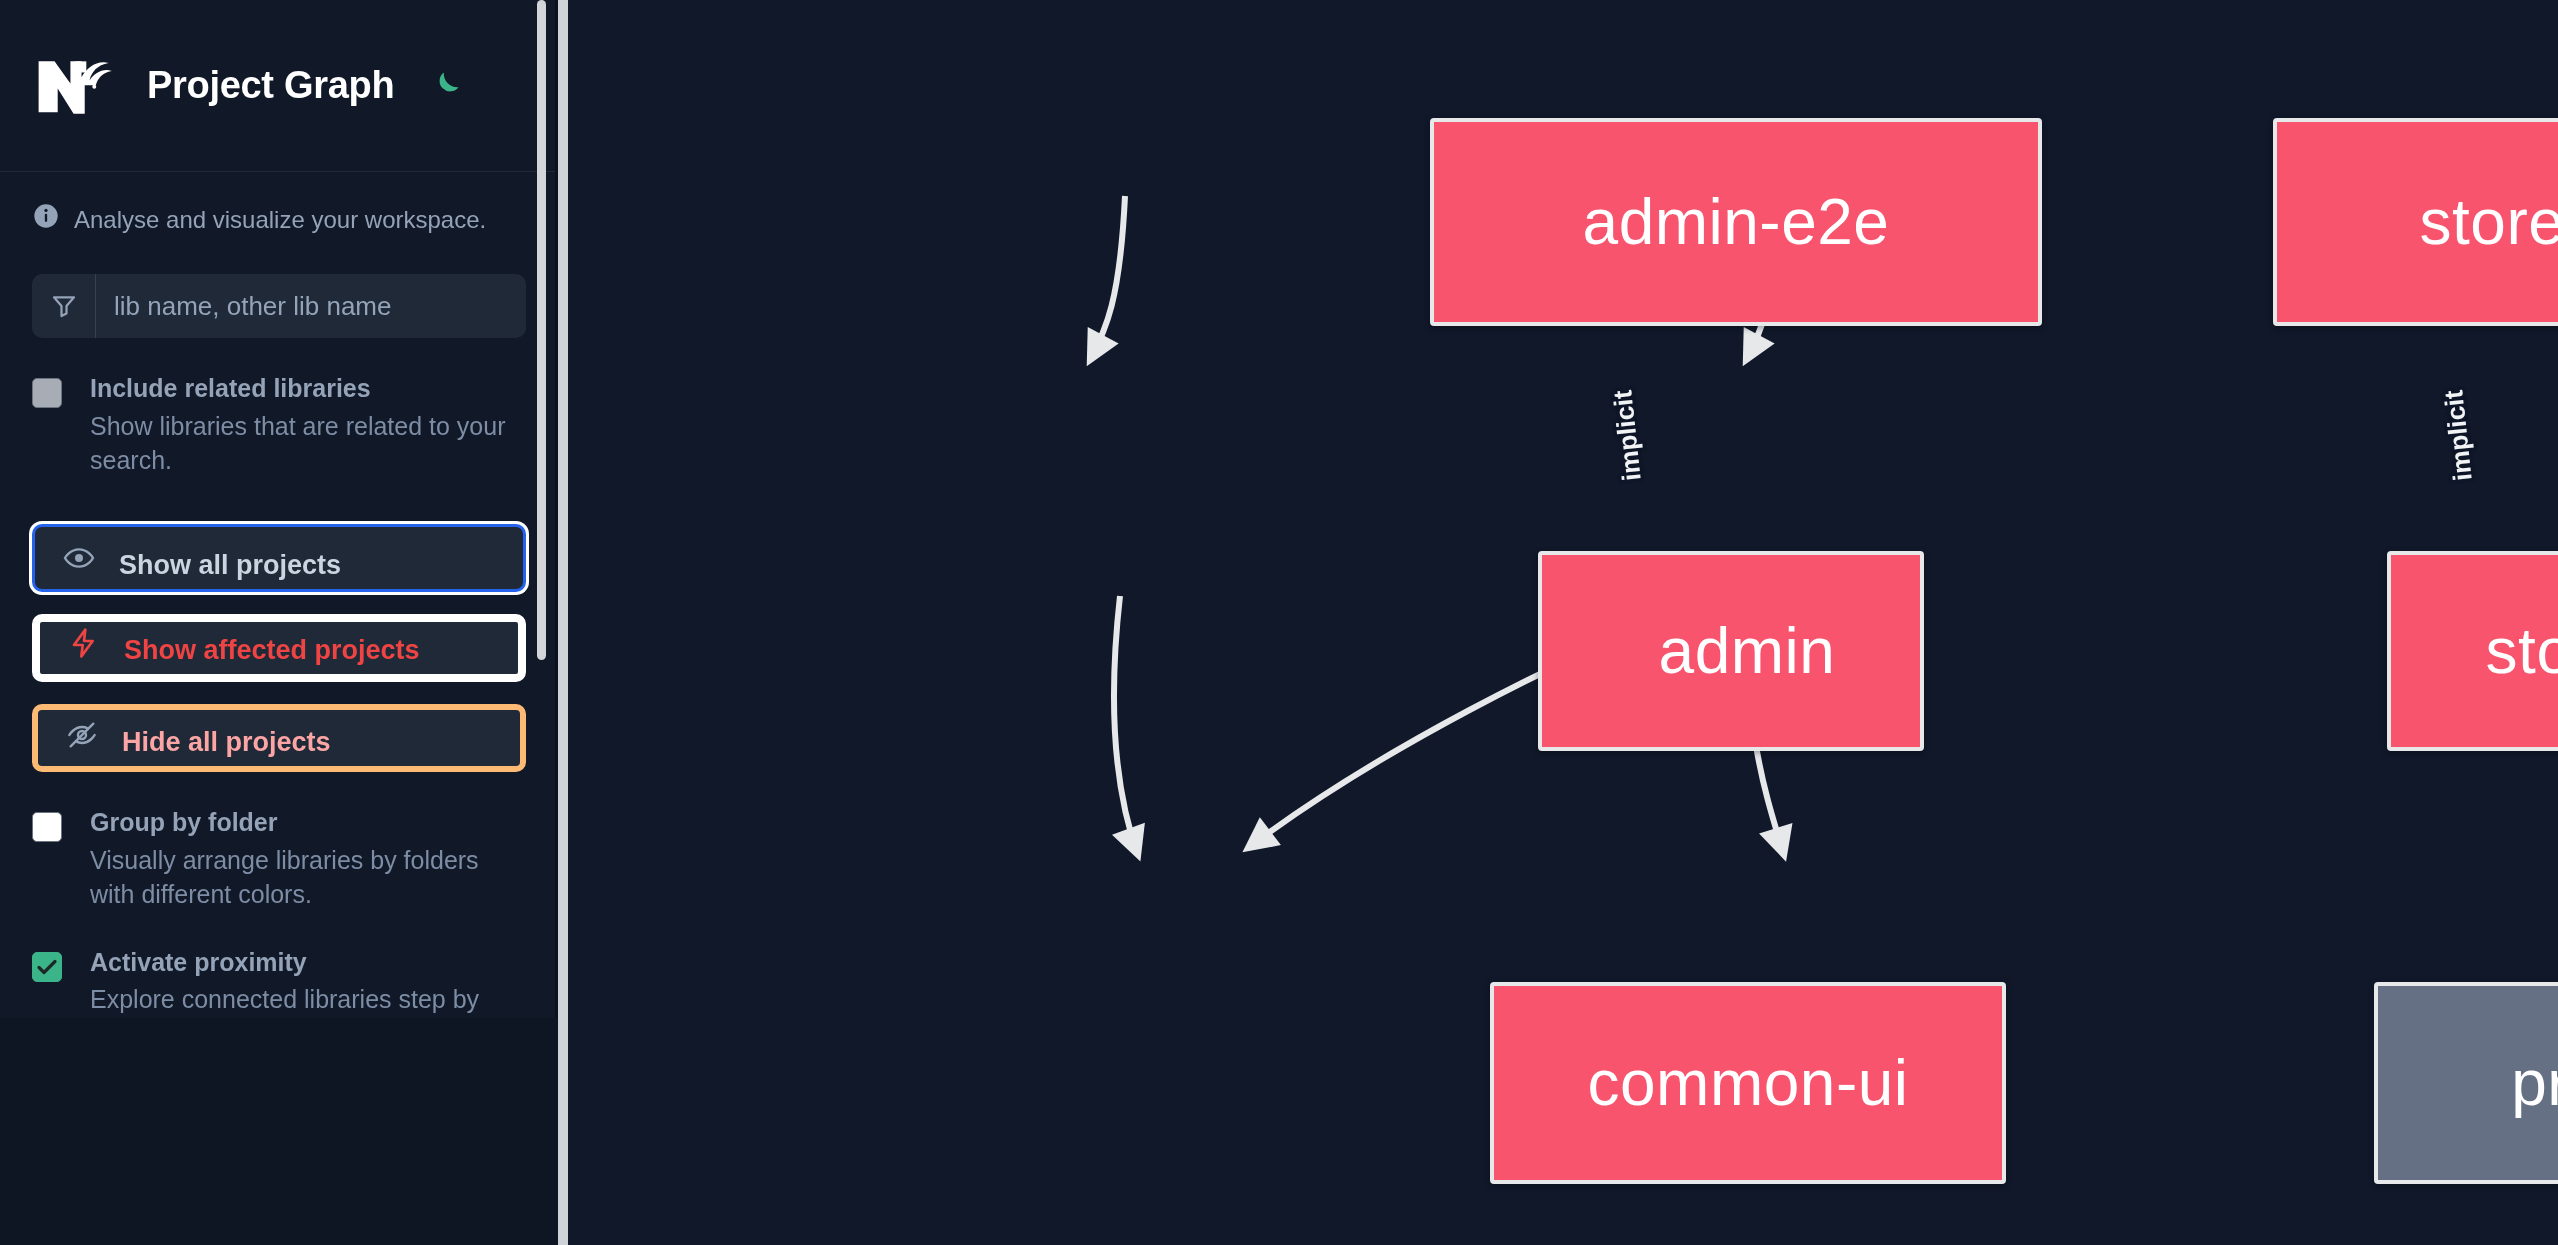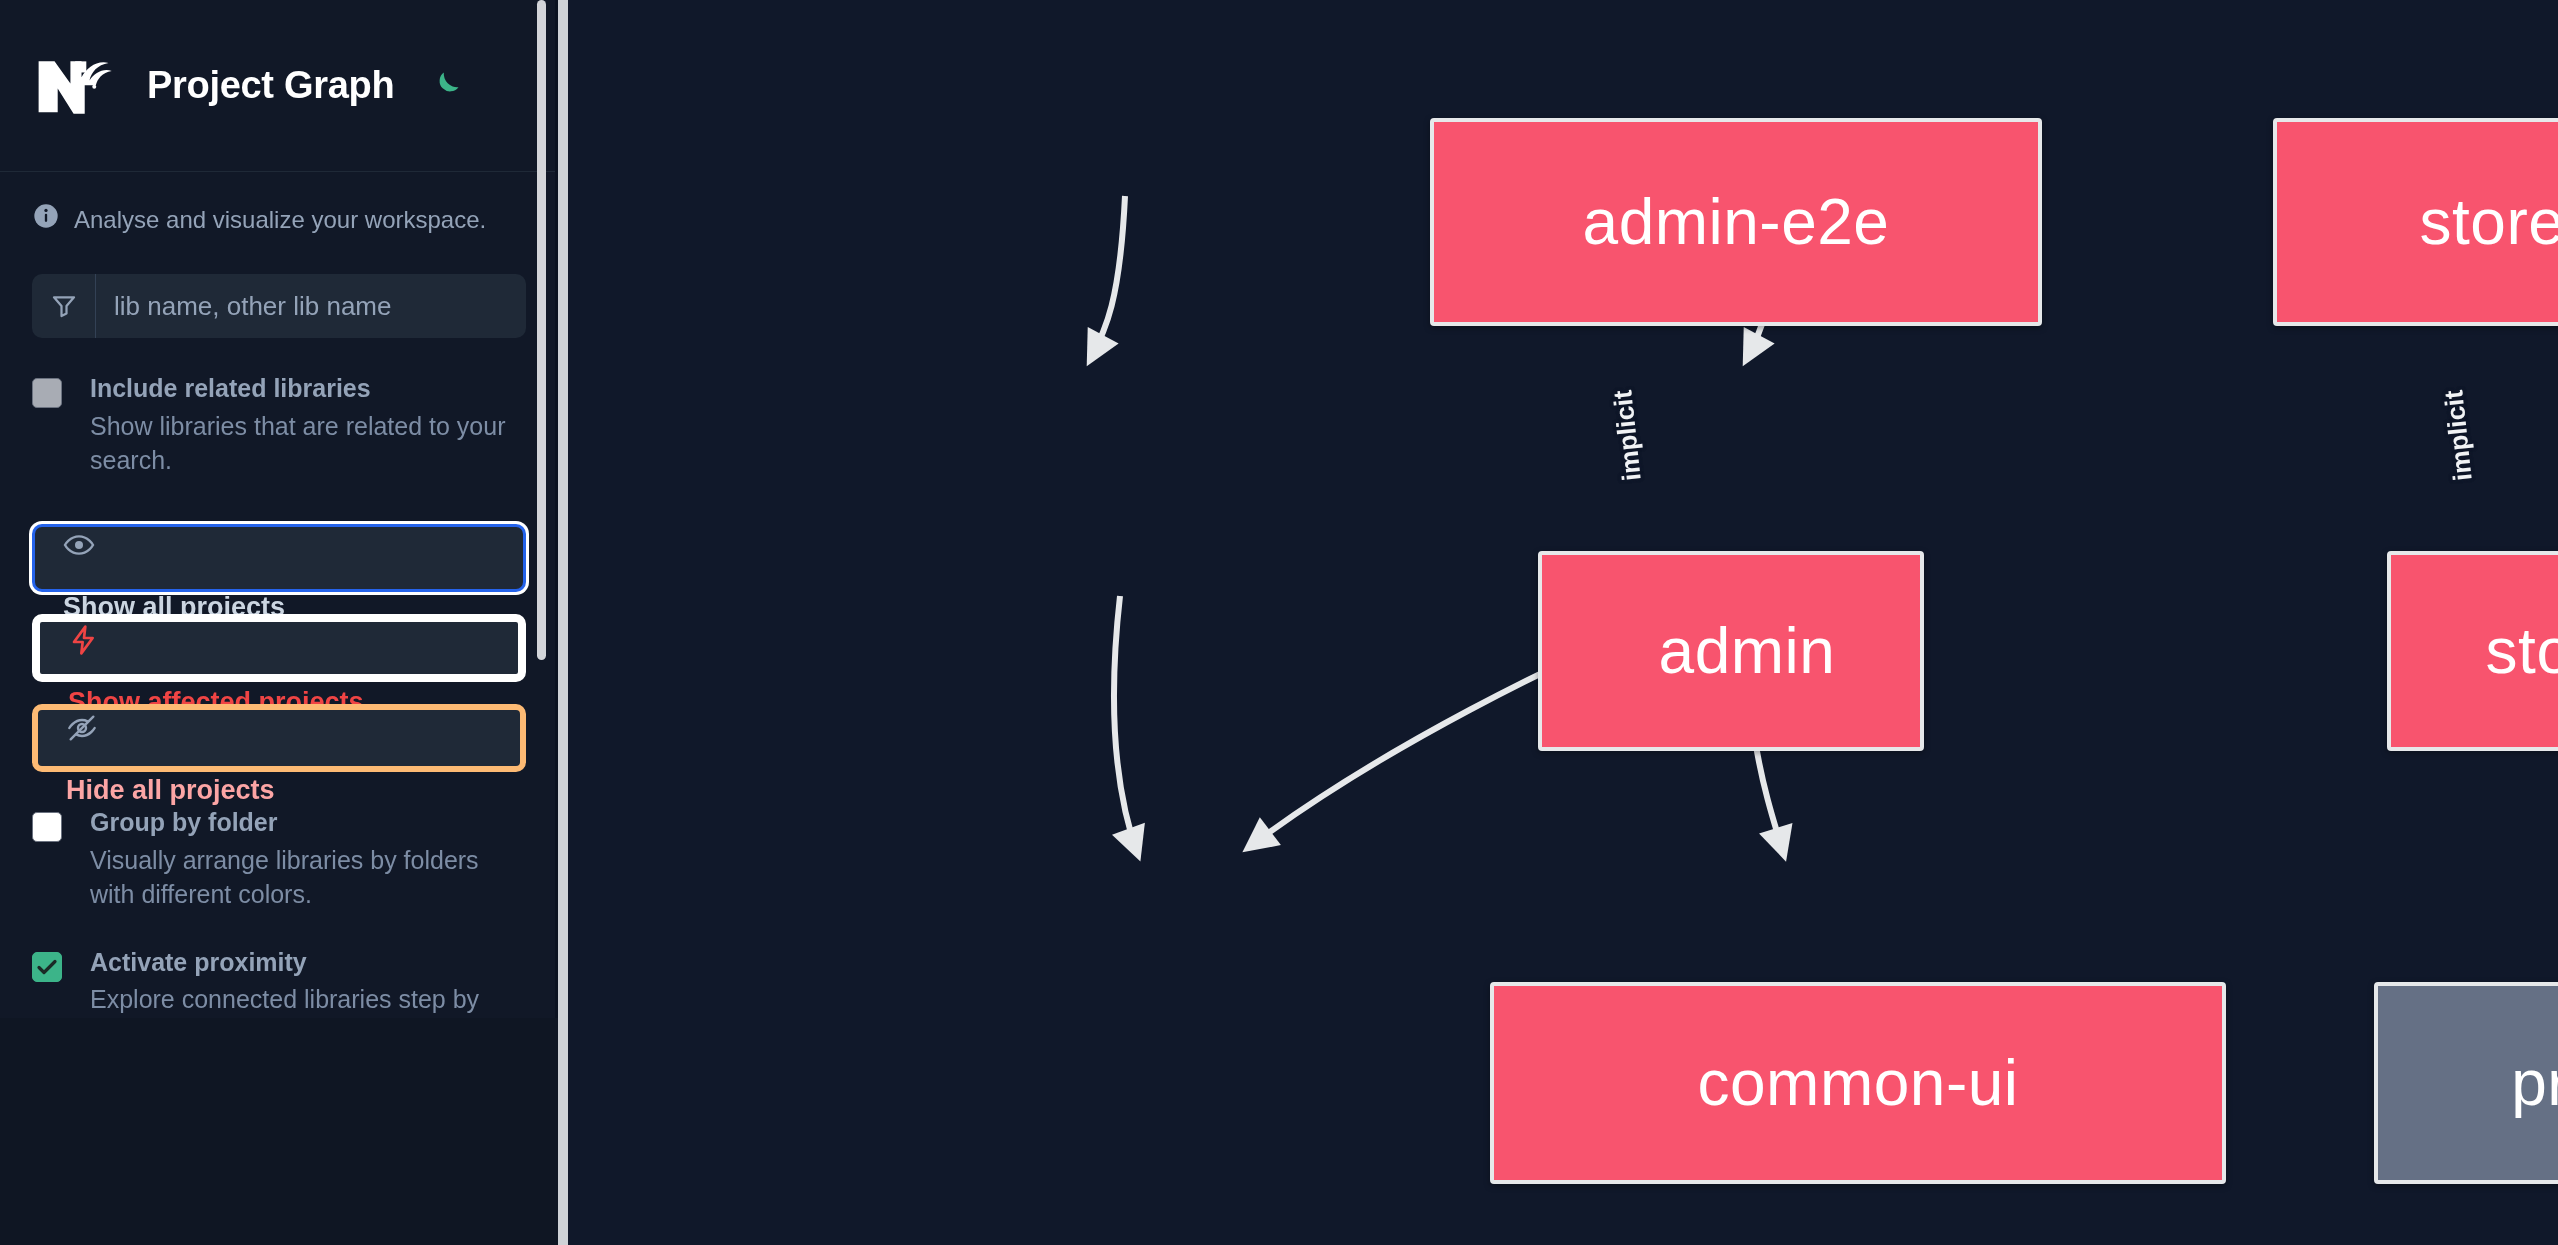--- a/index.html
+++ b/index.html
@@ -72,24 +72,24 @@
   .cbox.white { background: #ffffff; border: 1px solid #6b7280; }
   .cbox.green { background: #3cb489; border: 1px solid #3cb489; }
   .check-texts { flex: 1; }
   .check-title { font-size: 25px; font-weight: bold; color: #94a3b8; line-height: 1.35; }
   .check-desc { font-size: 25px; color: #7d8da5; line-height: 1.38; margin-top: 3px; }
 
   .btn-group { margin: 46px 32px 0 32px; display: flex; flex-direction: column; gap: 22px; }
   .btn {
     height: 68px; border-radius: 10px;
     background: #1f2937;
-    display: flex; align-items: flex-start;
-    padding: 2px 28px; gap: 24px;
+    display: flex; align-items: flex-end;
+    padding: 8px 28px; gap: 24px;
     cursor: pointer;
-    font-size: 27px; font-weight: bold; flex-direction: column;
+    font-size: 27px; font-weight: bold;
   }
   .btn.focused {
     border: 3px solid #2563eb;
     box-shadow: 0 0 0 3px #ffffff;
     color: #cbd5e1;
   }
   .btn.danger { border: 8px solid #ffffff; color: #ef4444; }
   .btn.plain { border: 6px solid #fdba74; color: #fca5a5; }
 
   .sb-bottom-peek {
@@ -281,21 +281,21 @@
     </div>
     <div class="node" style="left:1715px; top:118px; width:568px; height:208px; background:#f8546e;">
       <span class="node-label">store-e2e</span>
     </div>
     <div class="node" style="left:980px; top:551px; width:386px; height:200px; background:#f8546e;padding-left:32px;">
       <span class="node-label">admin</span>
     </div>
     <div class="node" style="left:1829px; top:551px; width:342px; height:200px; background:#f8546e;">
       <span class="node-label">store</span>
     </div>
-    <div class="node" style="left:932px; top:982px; width:736px; height:202px; background:#f8546e;">
+    <div class="node" style="left:932px; top:982px; width:516px; height:202px; background:#f8546e;">
       <span class="node-label">common-ui</span>
     </div>
     <div class="node" style="left:1816px; top:982px; width:524px; height:202px; background:#657085;">
       <span class="node-label">products</span>
     </div>
 
     <span class="edge-label" style="left:1024px; top:420px; transform:rotate(-96deg);">implicit</span>
     <span class="edge-label" style="left:1855px; top:420px; transform:rotate(-96deg);">implicit</span>
 
   </main>

